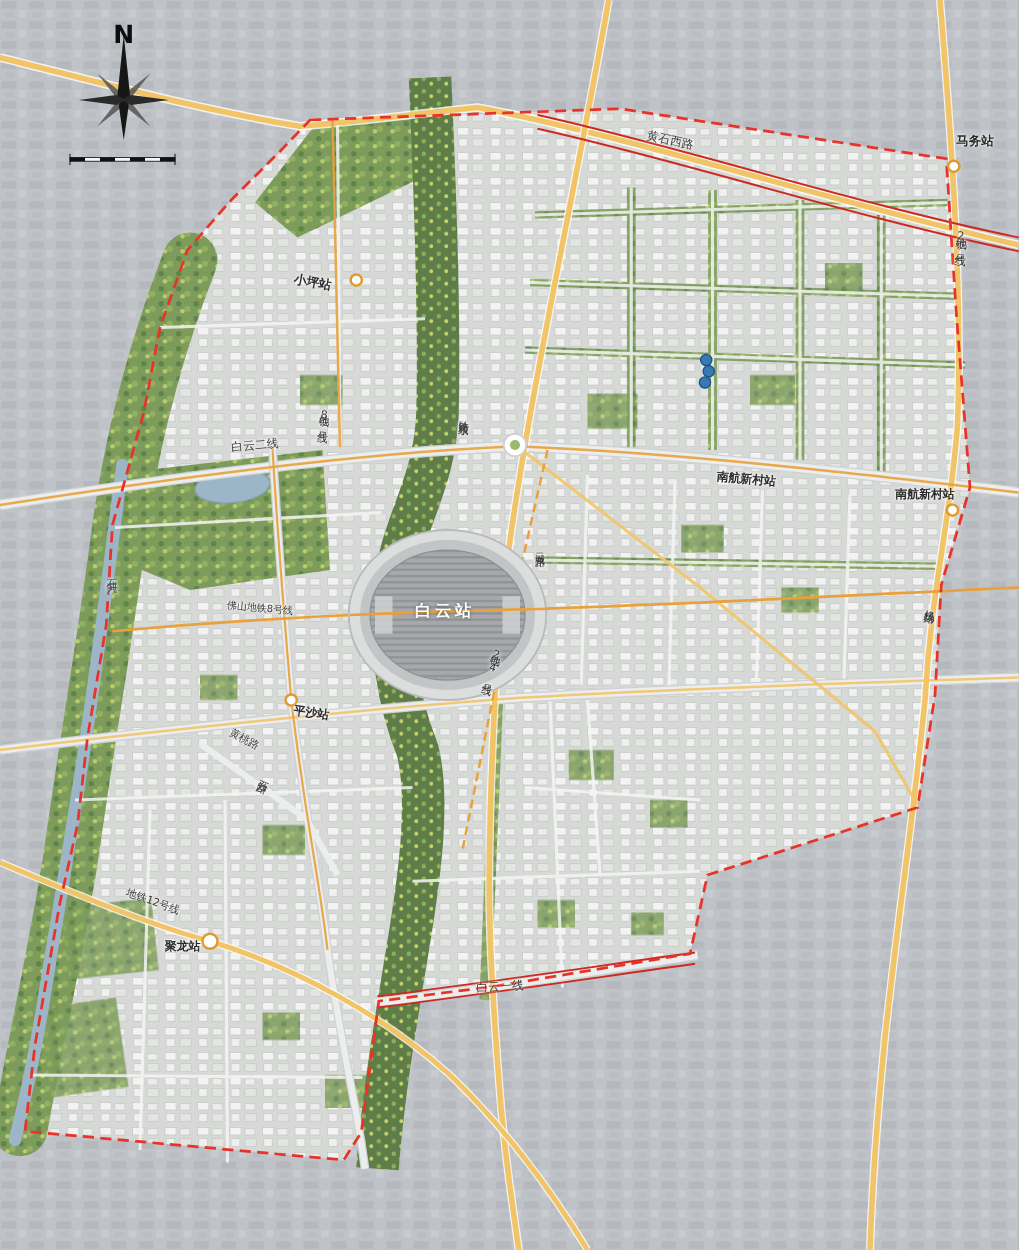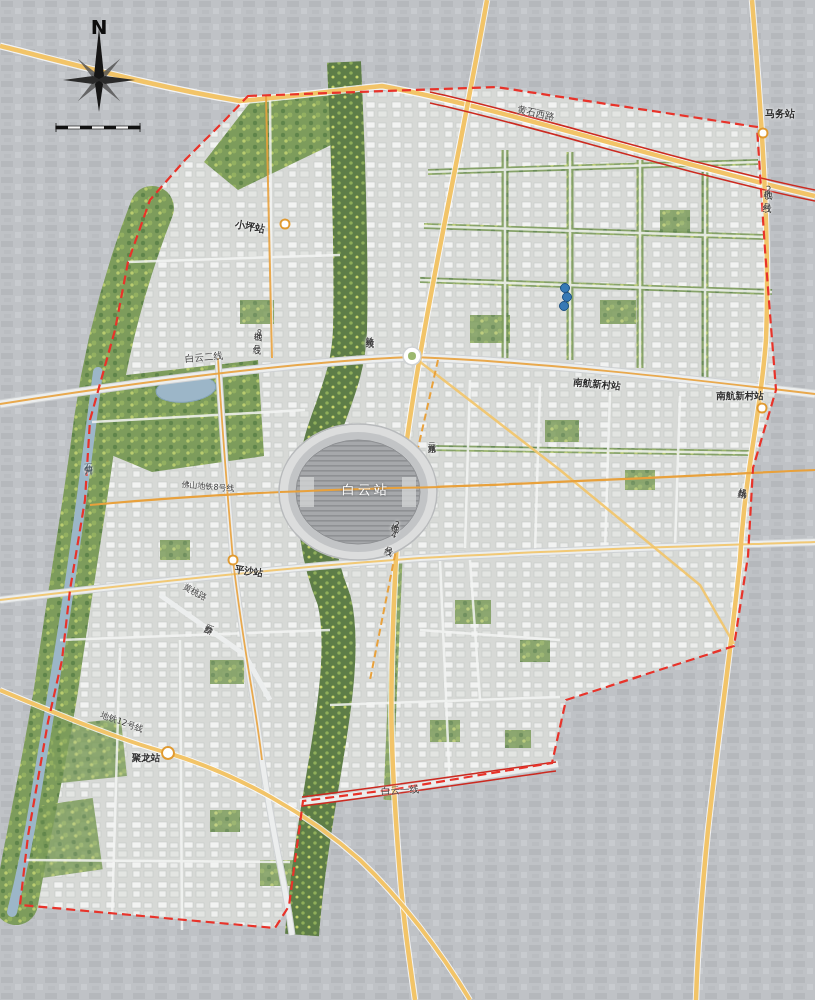--- a/index.html
+++ b/index.html
@@ -9,23 +9,22 @@
   }
   .map svg{position:absolute;left:0;top:0;}
   .label{
     position:absolute;white-space:nowrap;color:#3a3a3a;pointer-events:none;
     text-shadow:0 0 2px rgba(255,255,255,.9),0 0 4px rgba(255,255,255,.7);
     line-height:1;
   }
   .label.v{writing-mode:vertical-rl;text-orientation:upright;letter-spacing:1px;}
   .label.station{color:#2c2c2c;font-weight:bold;}
   .label.main-station{
-    color:#ffffff;font-weight:normal;letter-spacing:3px;
+    color:#ffffff;font-weight:bold;letter-spacing:3px;
     text-shadow:0 0 3px rgba(0,0,0,.45);
-    margin-left:10px;
   }
   .label.compass-n{color:#0d0d0d;font-weight:bold;text-shadow:none;}
 </style>
 </head>
 <body>
 
 <div class="map">
 
 <svg width="815" height="1000" viewBox="0 0 815 1000">
   <defs>

